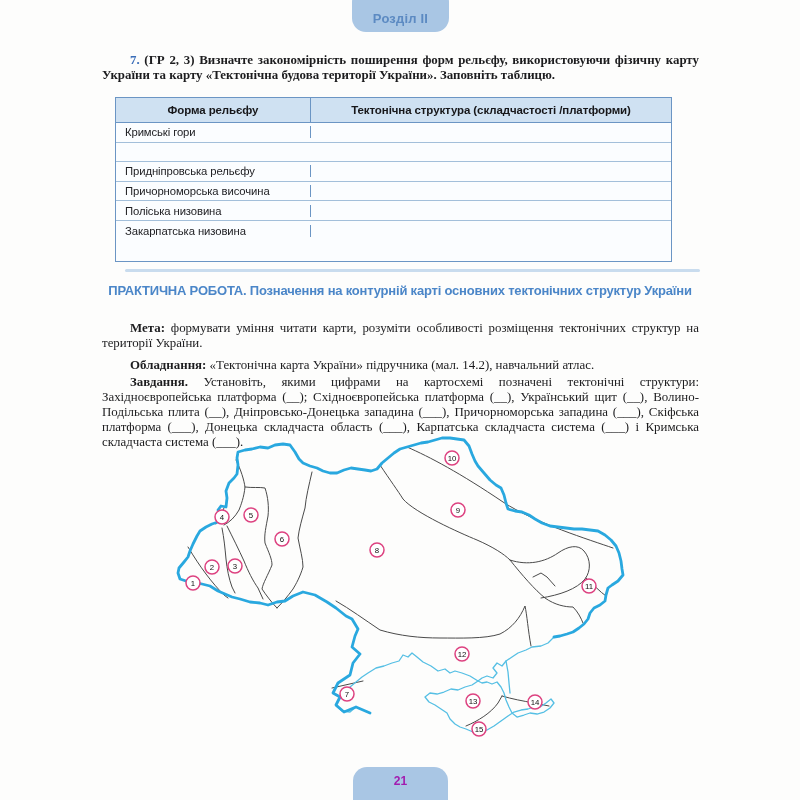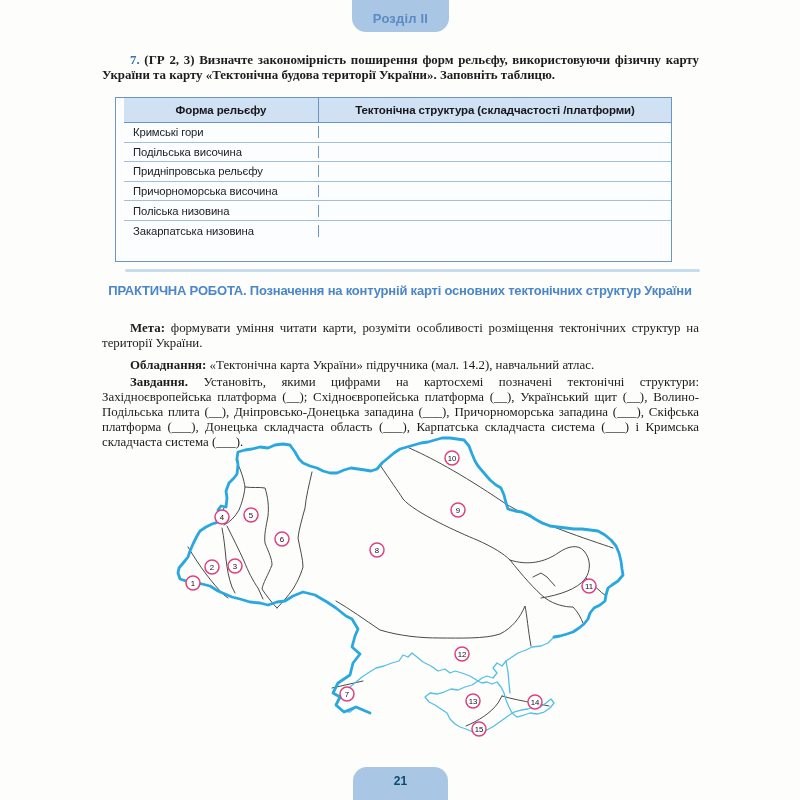--- a/index.html
+++ b/index.html
@@ -25,39 +25,38 @@
 
   
   .badge-bottom{
     left:353px;top:767px;width:95px;height:40px;
     background:#a9c6e4;border-radius:14px 14px 0 0;
     display:flex;align-items:flex-start;justify-content:center;
     padding-top:7px;box-sizing:border-box;
   }
   .badge-bottom .t{
     font-family:"Liberation Sans",sans-serif;font-weight:bold;
-    font-size:12px;color:#0c4a6e;
+    font-size:12px;color:#a21caf;
   }
 
   .para{
     text-align:justify;font-size:12.9px;line-height:15px;color:#1c1c1e;
   }
   .indent{text-indent:28px;}
   .b{font-weight:bold;}
   .num-blue{color:#3a6db8;font-weight:bold;}
 
   .task7{left:102px;top:40px;width:597px;font-weight:bold;}
 
   
   .tbl{
     left:115px;top:97px;width:557px;height:165px;
     border:1.6px solid #6b95c4;box-sizing:border-box;
     font-family:"Liberation Sans",sans-serif;
     background:#fbfdff;
-    padding-left:8px;
   }
   .tbl .hdr{
     display:flex;height:25px;background:#cfe1f2;
     border-bottom:1px solid #6b95c4;box-sizing:border-box;
   }
   .tbl .hdr .hc{
     display:flex;align-items:center;justify-content:center;
     font-weight:bold;font-size:11.5px;color:#17171a;letter-spacing:-0.1px;
   }
   .tbl .hc1, .tbl .c1{width:195px;border-right:1.4px solid #6b95c4;box-sizing:border-box;}
@@ -105,21 +104,20 @@
   <div class="hdr">
     <div class="hc hc1">Форма рельєфу</div>
     <div class="hc hc2">Тектонічна структура (складчастості /платформи)</div>
   </div>
   <div id="tbl-body">
       <div class="row">
         <div class="c1">Кримські гори</div>
         <div class="c2"></div>
       </div>
       <div class="row">
-        <div class="c1">Подільська височина</div>
         <div class="c2"></div>
       </div>
       <div class="row">
         <div class="c1">Придніпровська рельєфу</div>
         <div class="c2"></div>
       </div>
       <div class="row">
         <div class="c1">Причорноморська височина</div>
         <div class="c2"></div>
       </div>

